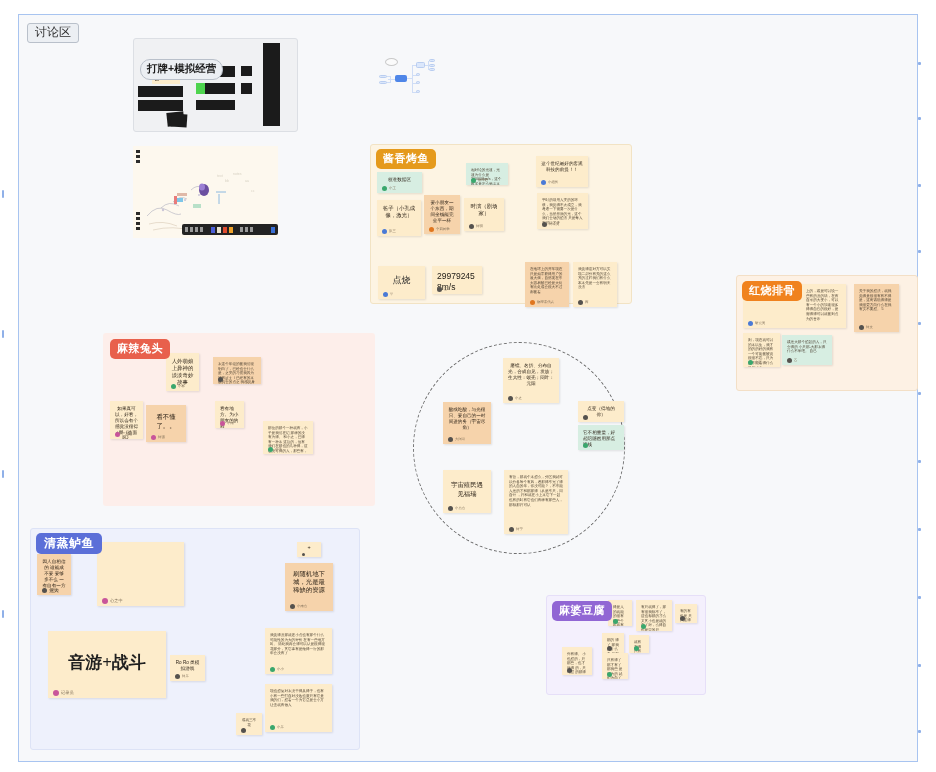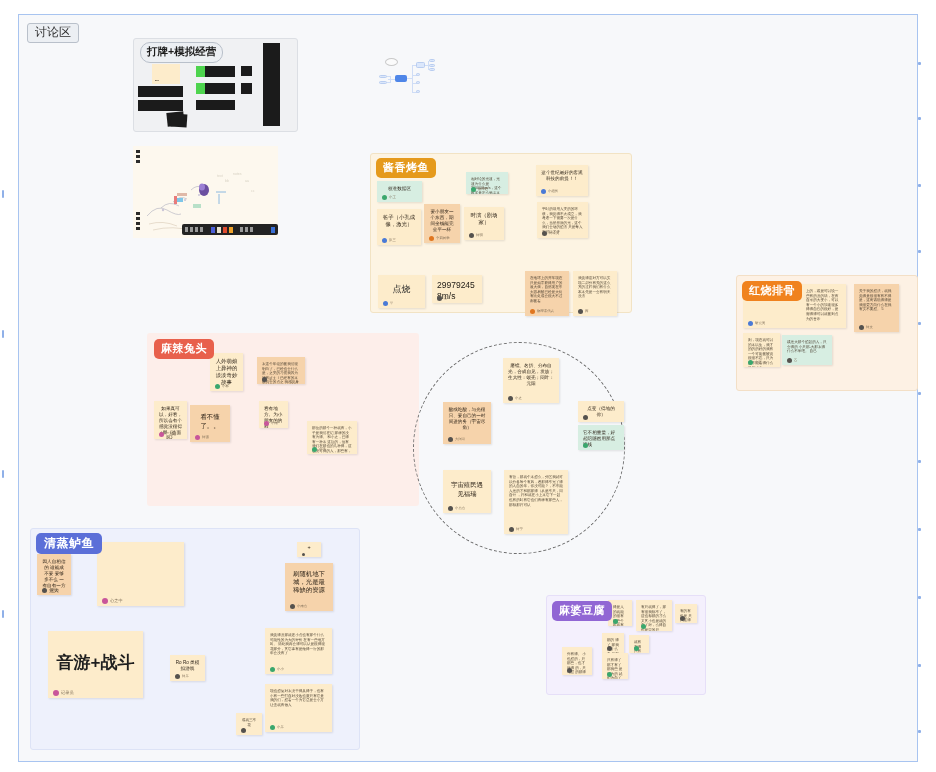--- a/index.html
+++ b/index.html
@@ -93,21 +93,21 @@
   .t6   { font-size: 5.4px; }
   .t7   { font-size: 6.4px; }
   .big  { font-size: 17px; font-weight: bold; color: #1f1f1f; }
   .med  { font-size: 9px; color: #2a2a2a; }
   .num  { font-size: 8.5px; color: #24201a; }
 
   
   #f-cards { left: 133px; top: 38px; width: 165px; height: 94px; }
   #f-cards .frame-body { background: #f0f1f3; border: 1px solid #dcdfe4; }
   #f-cards-label {
-    position: absolute; left: 7px; top: 4px;
+    position: absolute; left: 7px; top: 21px;
     padding: 2px 6px 3px; font-size: 10.5px; font-weight: bold; color: #1d1d1d;
     background: #eceff3; border: 1px solid #b9c0ca; border-radius: 10px;
     white-space: nowrap; z-index: 4;
   }
   .blk { position: absolute; background: #1b1b1b; }
   .grn { position: absolute; background: #4ed44e; }
 
   
   #draw-embed {
     position: absolute; left: 133px; top: 146px; width: 145px; height: 92px;
@@ -120,25 +120,25 @@
   #draw-embed .dots2 { position: absolute; left: 3px; bottom: 6px; }
   #draw-toolbar {
     position: absolute; left: 49px; bottom: 3px; width: 96px; height: 11px;
     background: #232323; border-radius: 2px; display: flex; align-items: center;
     gap: 2px; padding: 0 3px;
   }
   #draw-toolbar b { display:block; width: 3px; height: 5px; background: #9a9a9a; }
   .swatch { width: 4px; height: 6px; }
 
   
-  #f-fish { left: 370px; top: 153px; width: 262px; height: 160px; }
+  #f-fish { left: 370px; top: 144px; width: 262px; height: 160px; }
   #f-fish .frame-body { background: #fdf4e3; border: 1px solid #f2e3c4; }
 
   
-  #f-rabbit { left: 103px; top: 333px; width: 272px; height: 173px; margin-left: 44px; }
+  #f-rabbit { left: 103px; top: 333px; width: 272px; height: 173px; }
   #f-rabbit .frame-body { background: #fdeeea; }
 
   
   #f-ribs { left: 736px; top: 275px; width: 182px; height: 116px; }
   #f-ribs .frame-body { background: #fdf1e4; border: 1px solid #f3dfc6; }
 
   
   #f-bass { left: 30px; top: 528px; width: 330px; height: 222px; }
   #f-bass .frame-body { background: #eef1fc; border: 1px solid #dde3f6; }
 
@@ -502,21 +502,21 @@
     </div>
 
     <div class="note peach center-text" style="left:255px;top:35px;width:48px;height:48px;padding:7px 5px 9px;">
       <span class="t7 note-text">刷随机地下城，光是最稀缺的资源</span>
       <span class="note-author">
           <i class="avatar k"></i>
           <span>小雨点</span>
         </span>
     </div>
 
-    <div class="note mid" style="left:18px;top:103px;width:95px;height:67px;">
+    <div class="note mid" style="left:18px;top:103px;width:118px;height:67px;font-family:Liberation Serif, serif;">
       <span class="big note-text">音游+战斗</span>
       <span class="note-author" style="font-size:4.2px;">
           <i class="avatar" style="width:6px;height:6px;"></i>
           <span>记录员</span>
         </span>
     </div>
 
     <div class="note center-text" style="left:140px;top:127px;width:35px;height:26px;">
       <span class="t5 note-text">Ro Ro 类模拟游戏</span>
       <span class="note-author">

